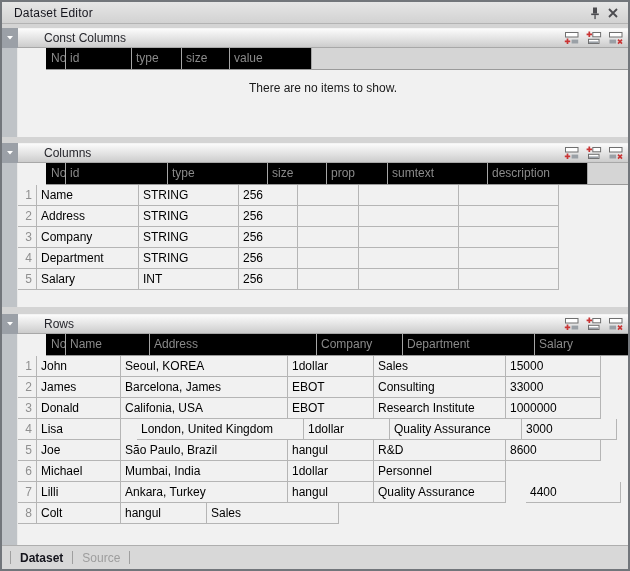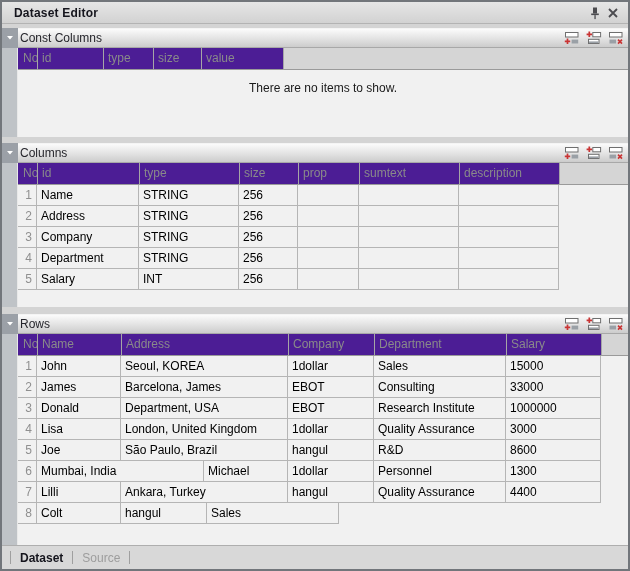--- a/index.html
+++ b/index.html
@@ -15,21 +15,21 @@
   }
 
   
   .titlebar{
     height:22px;flex:0 0 22px;
     background:linear-gradient(180deg,#e6e6e6 0%,#d2d2d2 100%);
     border-bottom:1px solid #b3b3b3;
     display:flex;align-items:center;
     padding:0 6px 0 12px;
   }
-  .titlebar .title{font-weight:bold;color:#15151d;letter-spacing:.2px;}
+  .titlebar .title{font-weight:normal;color:#15151d;letter-spacing:.2px;}
   .titlebar .spacer{flex:1;}
   .tb-btn{
     width:18px;height:18px;border:none;background:transparent;
     display:flex;align-items:center;justify-content:center;
     padding:0;cursor:default;
   }
 
   
   .section{display:flex;background:#d4d4d4;}
   .sec-const{margin-top:4px;height:109px;}
@@ -48,33 +48,33 @@
   }
 
   .section-main{flex:1;display:flex;flex-direction:column;min-width:0;}
 
   .sec-header{
     height:20px;flex:0 0 20px;
     background:linear-gradient(180deg,#fbfbfb 0%,#e2e2e2 55%,#cccccc 100%);
     border-top:1px solid #f4f4f4;
     border-bottom:1px solid #a8a8a8;
     display:flex;align-items:center;
-    padding:0 3px 0 2px;
+    padding:0 3px 0 26px;
     text-align:center;
   }
   .sec-header .sec-title{color:#26262c;}
   .sec-header .spacer{flex:1;}
   .icon-btn{
     width:19px;height:17px;border:none;background:transparent;padding:0;
     display:flex;align-items:center;justify-content:center;margin-left:3px;
   }
 
   
   .grid{background:#f1f1f1;overflow:hidden;flex:1;display:flex;flex-direction:column;}
-  .g-header{display:flex;flex:0 0 22px;height:22px;background:#4c1d95;}
+  .g-header{display:flex;flex:0 0 22px;height:22px;background:#000000;margin-left:28px;}
   .g-hcell{
     height:22px;line-height:21px;
     border-right:1px solid #a6a6a6;
     border-bottom:1px solid #9a9a9a;
     color:#8a8a8a;
     padding:0 0 0 4px;
     overflow:hidden;white-space:nowrap;
     flex:0 0 auto;
   }
   .g-hcell.num{text-align:left;padding-left:5px;}
@@ -337,56 +337,55 @@
               <div class="g-cell num" style="width: 20px;">2</div>
               <div class="g-cell" style="width: 84px;">James</div>
               <div class="g-cell" style="width: 167px;">Barcelona, James</div>
               <div class="g-cell" style="width: 86px;">EBOT</div>
               <div class="g-cell" style="width: 132px;">Consulting</div>
               <div class="g-cell" style="width: 95px;">33000</div>
             </div>
             <div class="g-row">
               <div class="g-cell num" style="width: 20px;">3</div>
               <div class="g-cell" style="width: 84px;">Donald</div>
-              <div class="g-cell" style="width: 167px;">Department, USA</div>
+              <div class="g-cell" style="width: 167px;">Califonia, USA</div>
               <div class="g-cell" style="width: 86px;">EBOT</div>
               <div class="g-cell" style="width: 132px;">Research Institute</div>
               <div class="g-cell" style="width: 95px;">1000000</div>
             </div>
             <div class="g-row">
               <div class="g-cell num" style="width: 20px;">4</div>
               <div class="g-cell" style="width: 84px;">Lisa</div>
-              <div class="g-cell" style="width: 167px;">London, United Kingdom</div>
+              <div class="g-cell" style="width: 167px; margin-left: 16px;">London, United Kingdom</div>
               <div class="g-cell" style="width: 86px;">1dollar</div>
               <div class="g-cell" style="width: 132px;">Quality Assurance</div>
               <div class="g-cell" style="width: 95px;">3000</div>
             </div>
             <div class="g-row">
               <div class="g-cell num" style="width: 20px;">5</div>
               <div class="g-cell" style="width: 84px;">Joe</div>
               <div class="g-cell" style="width: 167px;">São Paulo, Brazil</div>
               <div class="g-cell" style="width: 86px;">hangul</div>
               <div class="g-cell" style="width: 132px;">R&amp;D</div>
               <div class="g-cell" style="width: 95px;">8600</div>
             </div>
             <div class="g-row">
               <div class="g-cell num" style="width: 20px;">6</div>
+              <div class="g-cell" style="width: 84px;">Michael</div>
               <div class="g-cell" style="width: 167px;">Mumbai, India</div>
-              <div class="g-cell" style="width: 84px;">Michael</div>
               <div class="g-cell" style="width: 86px;">1dollar</div>
               <div class="g-cell" style="width: 132px;">Personnel</div>
-              <div class="g-cell" style="width: 95px;">1300</div>
             </div>
             <div class="g-row">
               <div class="g-cell num" style="width: 20px;">7</div>
               <div class="g-cell" style="width: 84px;">Lilli</div>
               <div class="g-cell" style="width: 167px;">Ankara, Turkey</div>
               <div class="g-cell" style="width: 86px;">hangul</div>
               <div class="g-cell" style="width: 132px;">Quality Assurance</div>
-              <div class="g-cell" style="width: 95px;">4400</div>
+              <div class="g-cell" style="width: 95px; margin-left: 20px;">4400</div>
             </div>
             <div class="g-row">
               <div class="g-cell num" style="width: 20px;">8</div>
               <div class="g-cell" style="width: 84px;">Colt</div>
               <div class="g-cell" style="width: 86px;">hangul</div>
               <div class="g-cell" style="width: 132px;">Sales</div>
             </div>
           </div>
         </div>
     </div>

